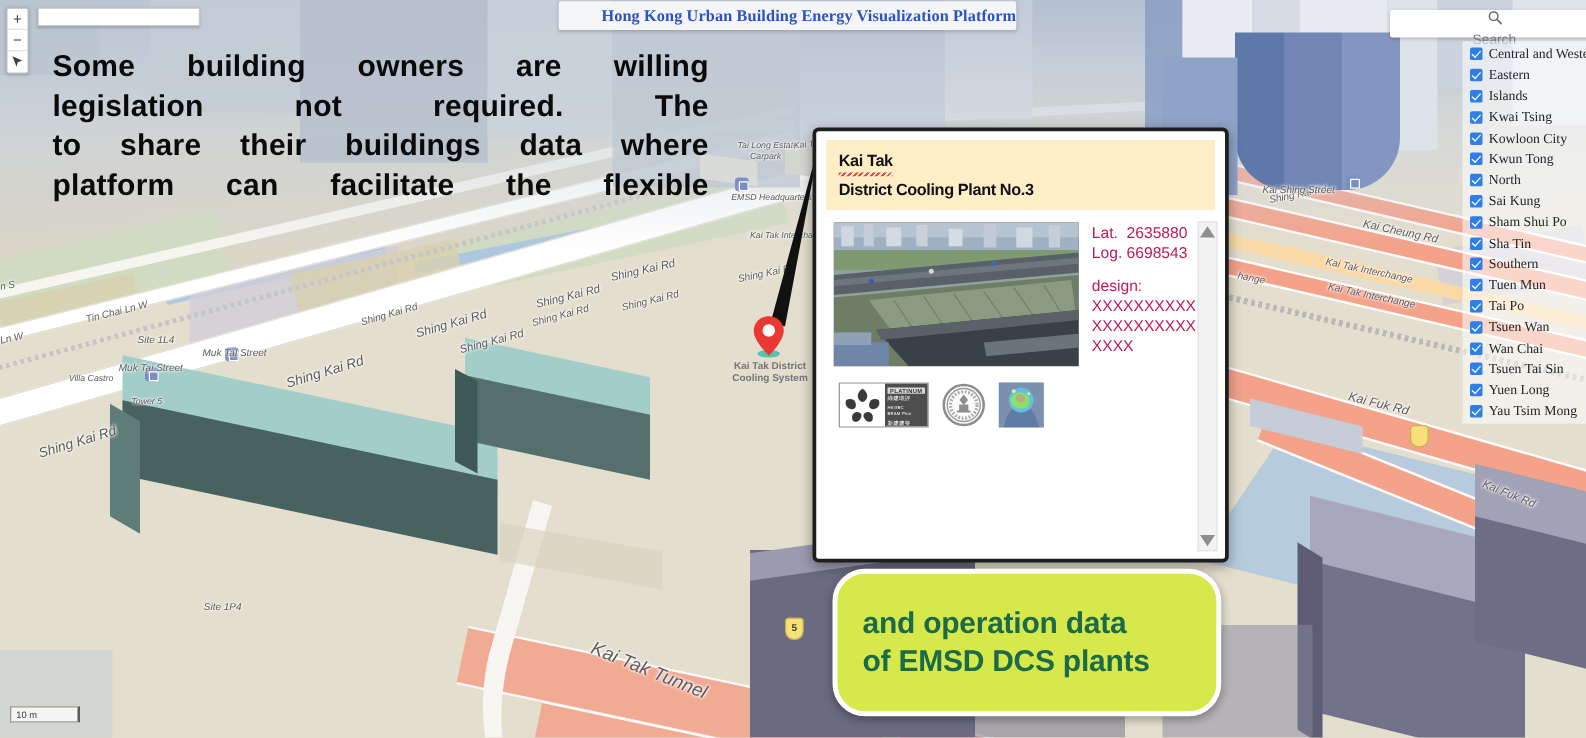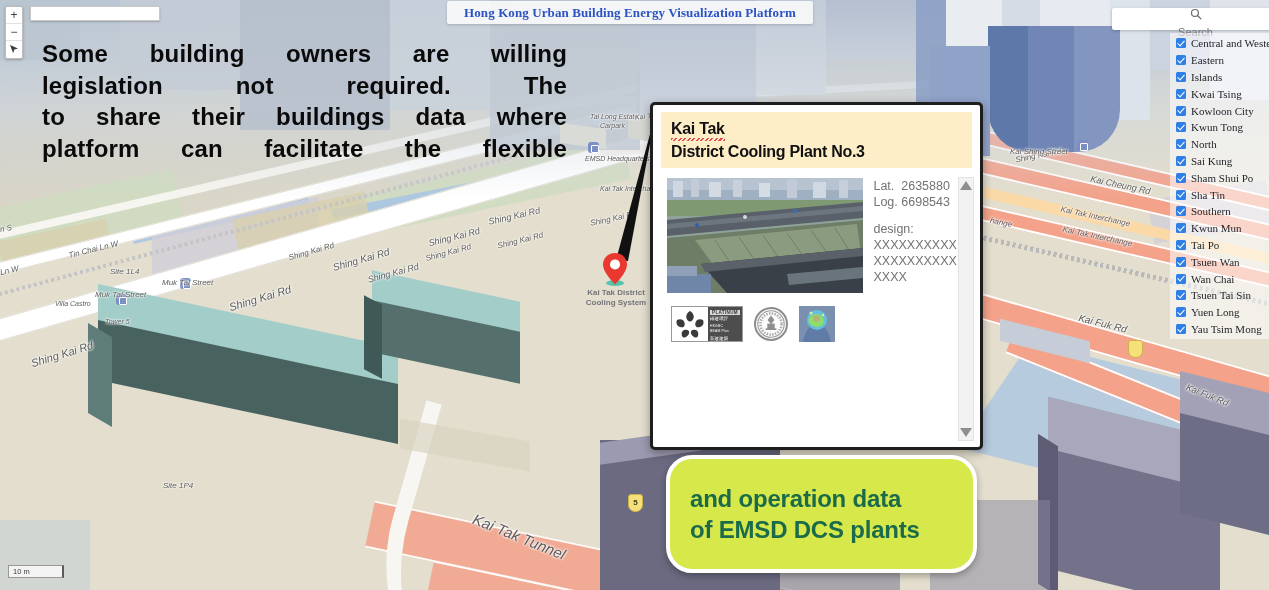--- a/index.html
+++ b/index.html
@@ -81,21 +81,21 @@
     position:absolute; left:30px; top:6px; width:130px; height:15px;
     background:#fff; border:1px solid #c8c8c8; border-radius:1px;
     box-shadow:0 1px 2px rgba(0,0,0,.2);
   }
 
   
   .title-banner {
     position:absolute; left:447px; top:1px; width:366px; height:23px;
     background:rgba(247,248,250,.92);
     border-radius:2px;
-    display:flex; align-items:center; justify-content:center;
+    display:flex; align-items:center; justify-content:flex-end;
     box-shadow:0 1px 3px rgba(0,0,0,.18);
   }
   .title-banner span {
     font-family:"Liberation Serif", serif;
     font-weight:bold; font-size:13px; color:#2c52c4; letter-spacing:.1px;
     white-space:nowrap;
   }
 
   
   .search-box {
@@ -168,38 +168,38 @@
     background:#ffffff; border:3px solid #1e1e1e; border-radius:5px;
     box-shadow:0 3px 10px rgba(0,0,0,.35);
     overflow:hidden;
   }
   .popup-header {
     margin:7px 8px 0 8px; height:56px; background:#fdeec8;
     display:flex; flex-direction:column; justify-content:center;
     padding:0 10px;
   }
   .popup-header .h1, .popup-header .h2 {
-    font-size:16px; font-weight:bold; color:#111; line-height:23px;
+    font-size:13px; font-weight:bold; color:#111; line-height:23px;
     font-family:"Liberation Sans", sans-serif; letter-spacing:-.3px;
   }
   .squiggle {
     position:relative; display:inline-block;
   }
   .squiggle::after{
     content:""; position:absolute; left:0; right:0; bottom:-1px; height:3px;
     background-image: repeating-linear-gradient(135deg,#e14b4b 0 1.6px, transparent 1.6px 3.2px);
   }
   .popup-body { position:relative; padding:10px 8px 0 14px; }
   .photo {
     width:196px; height:115px; border:0; display:inline-block; vertical-align:top;
     background:#4f6a58; position:relative; overflow:hidden;
   }
   .info-col {
     display:inline-block; vertical-align:top; margin-left:6px; width:88px;
-    font-size:12.5px; color:#737373; line-height:16px;
+    font-size:12.5px; color:#be185d; line-height:16px;
   }
   .info-col .gap { height:11px; }
 
   .badges { margin:13px 0 0 4px; display:flex; align-items:center; gap:11px; }
   .badge-beam {
     width:72px; height:36px; display:flex; border:1px solid #999;
   }
   .badge-pinwheel {
     width:36px; height:100%; background:#fff; position:relative;
   }
@@ -436,21 +436,21 @@
       <div class="dist-row">
         <div class="cbx"></div>
         <span class="lbl">Sha Tin</span>
       </div>
       <div class="dist-row">
         <div class="cbx"></div>
         <span class="lbl">Southern</span>
       </div>
       <div class="dist-row">
         <div class="cbx"></div>
-        <span class="lbl">Kwun Mun</span>
+        <span class="lbl">Tuen Mun</span>
       </div>
       <div class="dist-row">
         <div class="cbx"></div>
         <span class="lbl">Tai Po</span>
       </div>
       <div class="dist-row">
         <div class="cbx"></div>
         <span class="lbl">Tsuen Wan</span>
       </div>
       <div class="dist-row">

